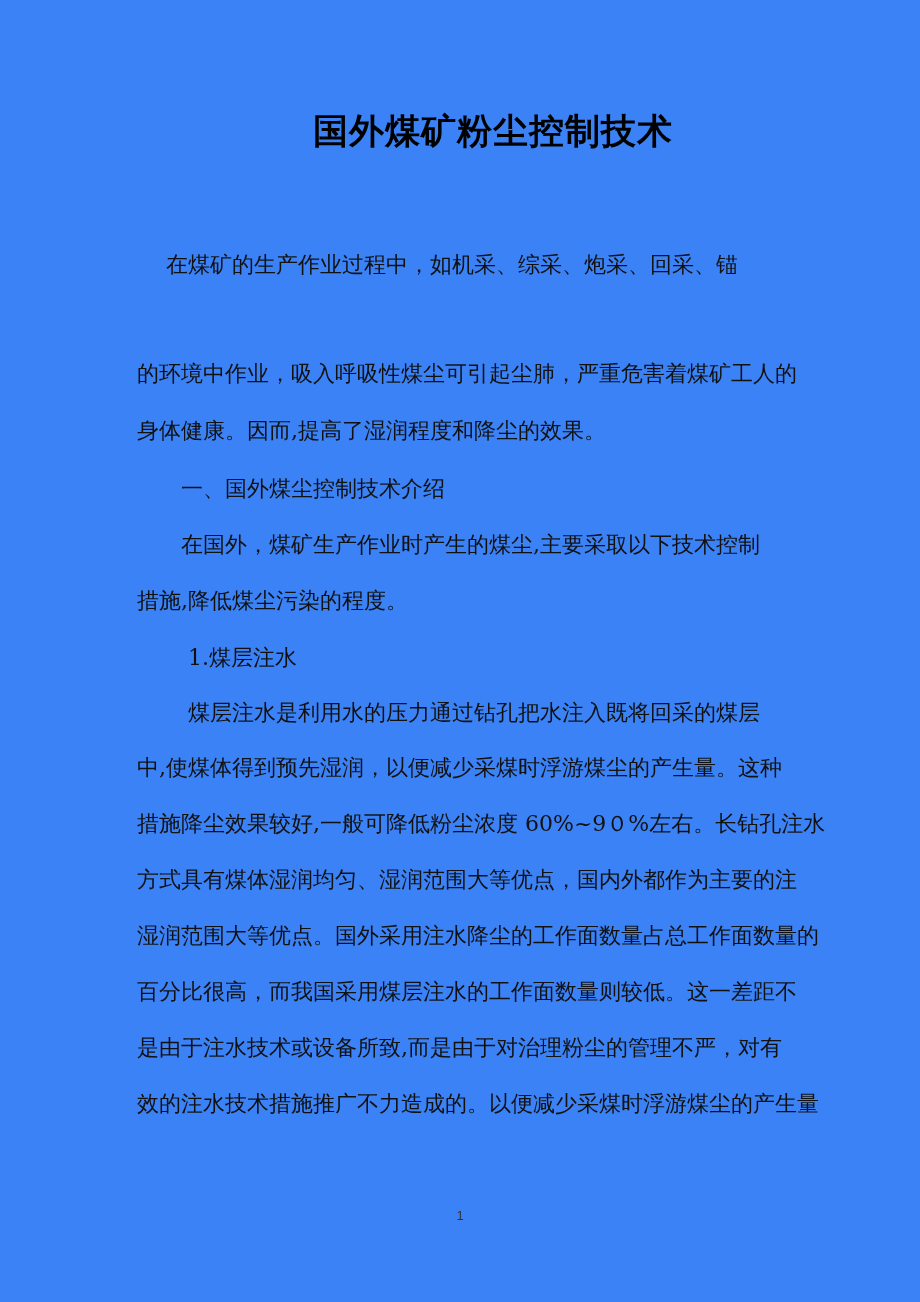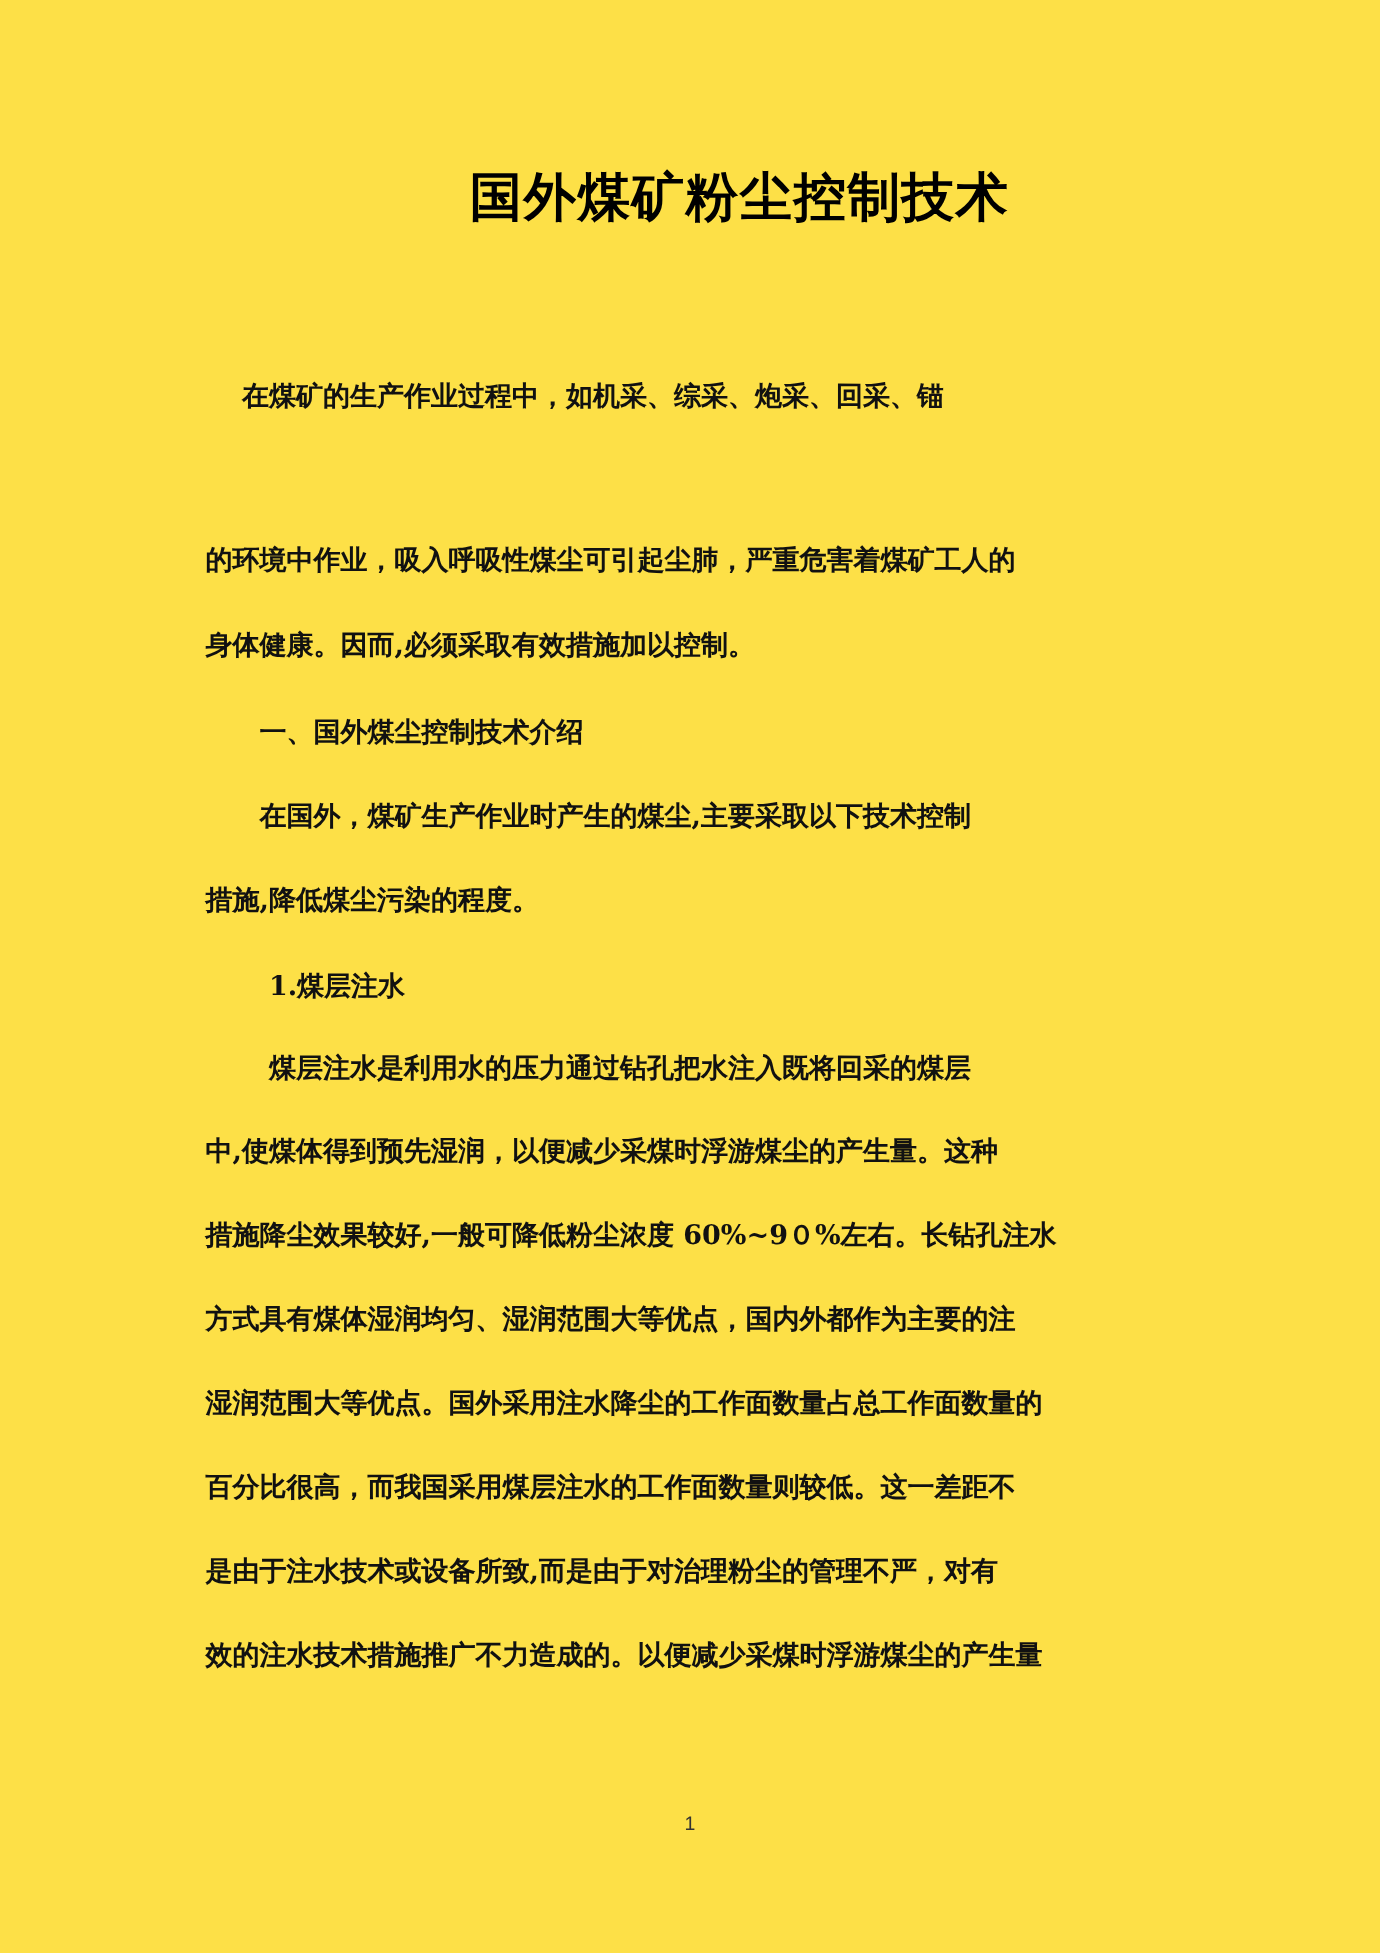--- a/index.html
+++ b/index.html
@@ -1,35 +1,35 @@
 <!DOCTYPE html>
 <html><head>
 <meta charset="utf-8">
 <style>
   html, body { margin: 0; padding: 0; background: #ffffff; }
   body { width: 920px; height: 1302px; position: relative; overflow: hidden;
          font-family: "DejaVu Serif", "Liberation Serif", serif; color: #111; }
-  .page { position: absolute; left: 0; top: 0; width: 920px; height: 1302px; background: #fde047; }
+  .page { position: absolute; left: 0; top: 0; width: 920px; height: 1302px; background: #3b82f6; }
   .title { position: absolute; top: 108px; left: 0; width: 920px; text-align: center;
            font-family: "DejaVu Sans", "Liberation Sans", sans-serif; font-weight: bold;
            font-size: 35px; letter-spacing: 1px; color: #000; padding-left: 66px; box-sizing: border-box; }
-  .line { position: absolute; left: 137px; width: 680px; font-size: 18px; white-space: nowrap;
-          line-height: 30px; color: #111; font-weight: bold; }
+  .line { position: absolute; left: 137px; width: 680px; font-size: 22px; white-space: nowrap;
+          line-height: 30px; color: #111; }
   .pagenum { position: absolute; top: 1208px; left: 0; width: 920px; text-align: center;
              font-family: "Liberation Sans", sans-serif; font-size: 13px; color: #333; }
 </style>
 </head>
 <body>
 
 <div class="page">
   <div class="title">国外煤矿粉尘控制技术</div>
 
   <div class="line" style="top:250px">　 在煤矿的生产作业过程中，如机采、综采、炮采、回采、锚</div>
   <div class="line" style="top:359px">的环境中作业，吸入呼吸性煤尘可引起尘肺，严重危害着煤矿工人的</div>
-  <div class="line" style="top:416px">身体健康。因而,必须采取有效措施加以控制。</div>
+  <div class="line" style="top:416px">身体健康。因而,提高了湿润程度和降尘的效果。</div>
   <div class="line" style="top:474px">　　一、国外煤尘控制技术介绍</div>
   <div class="line" style="top:530px">　　在国外，煤矿生产作业时产生的煤尘,主要采取以下技术控制</div>
   <div class="line" style="top:586px">措施,降低煤尘污染的程度。</div>
   <div class="line" style="top:643px">　　 1.煤层注水</div>
   <div class="line" style="top:698px">　　 煤层注水是利用水的压力通过钻孔把水注入既将回采的煤层</div>
   <div class="line" style="top:753px">中,使煤体得到预先湿润，以便减少采煤时浮游煤尘的产生量。这种</div>
   <div class="line" style="top:809px">措施降尘效果较好,一般可降低粉尘浓度 60%~9０%左右。长钻孔注水</div>
   <div class="line" style="top:865px">方式具有煤体湿润均匀、湿润范围大等优点，国内外都作为主要的注</div>
   <div class="line" style="top:921px">湿润范围大等优点。国外采用注水降尘的工作面数量占总工作面数量的</div>
   <div class="line" style="top:977px">百分比很高，而我国采用煤层注水的工作面数量则较低。这一差距不</div>

